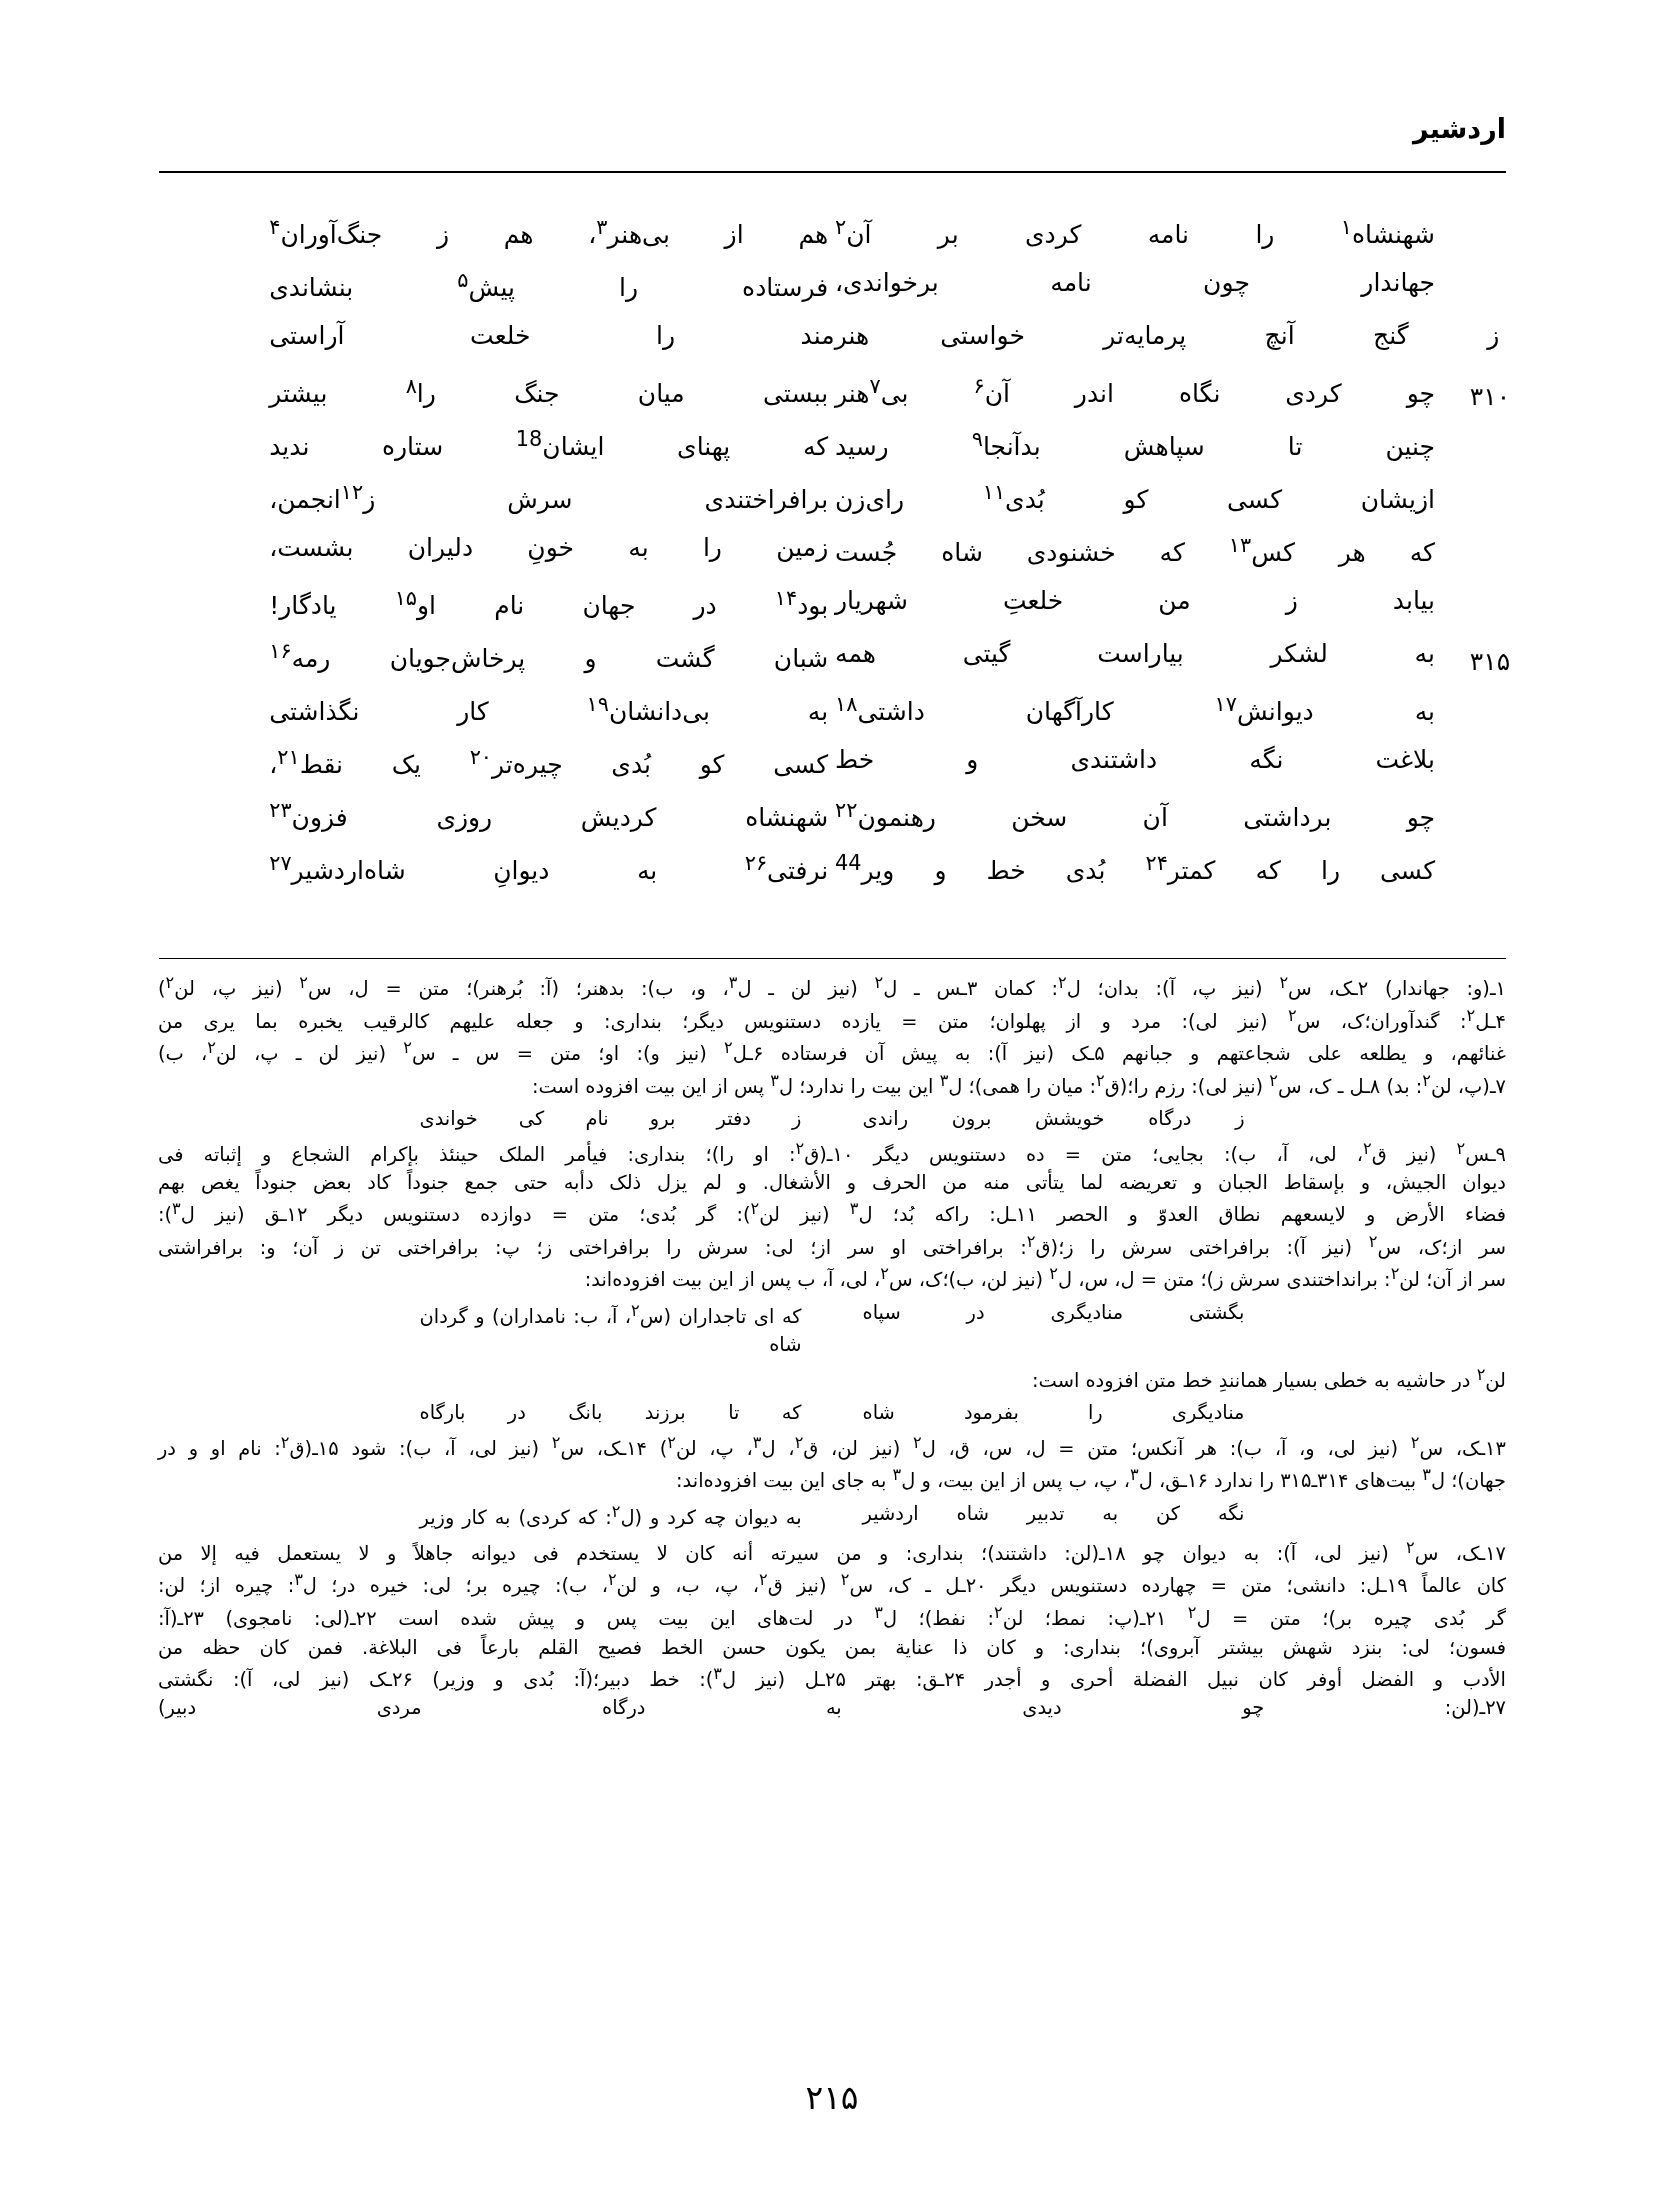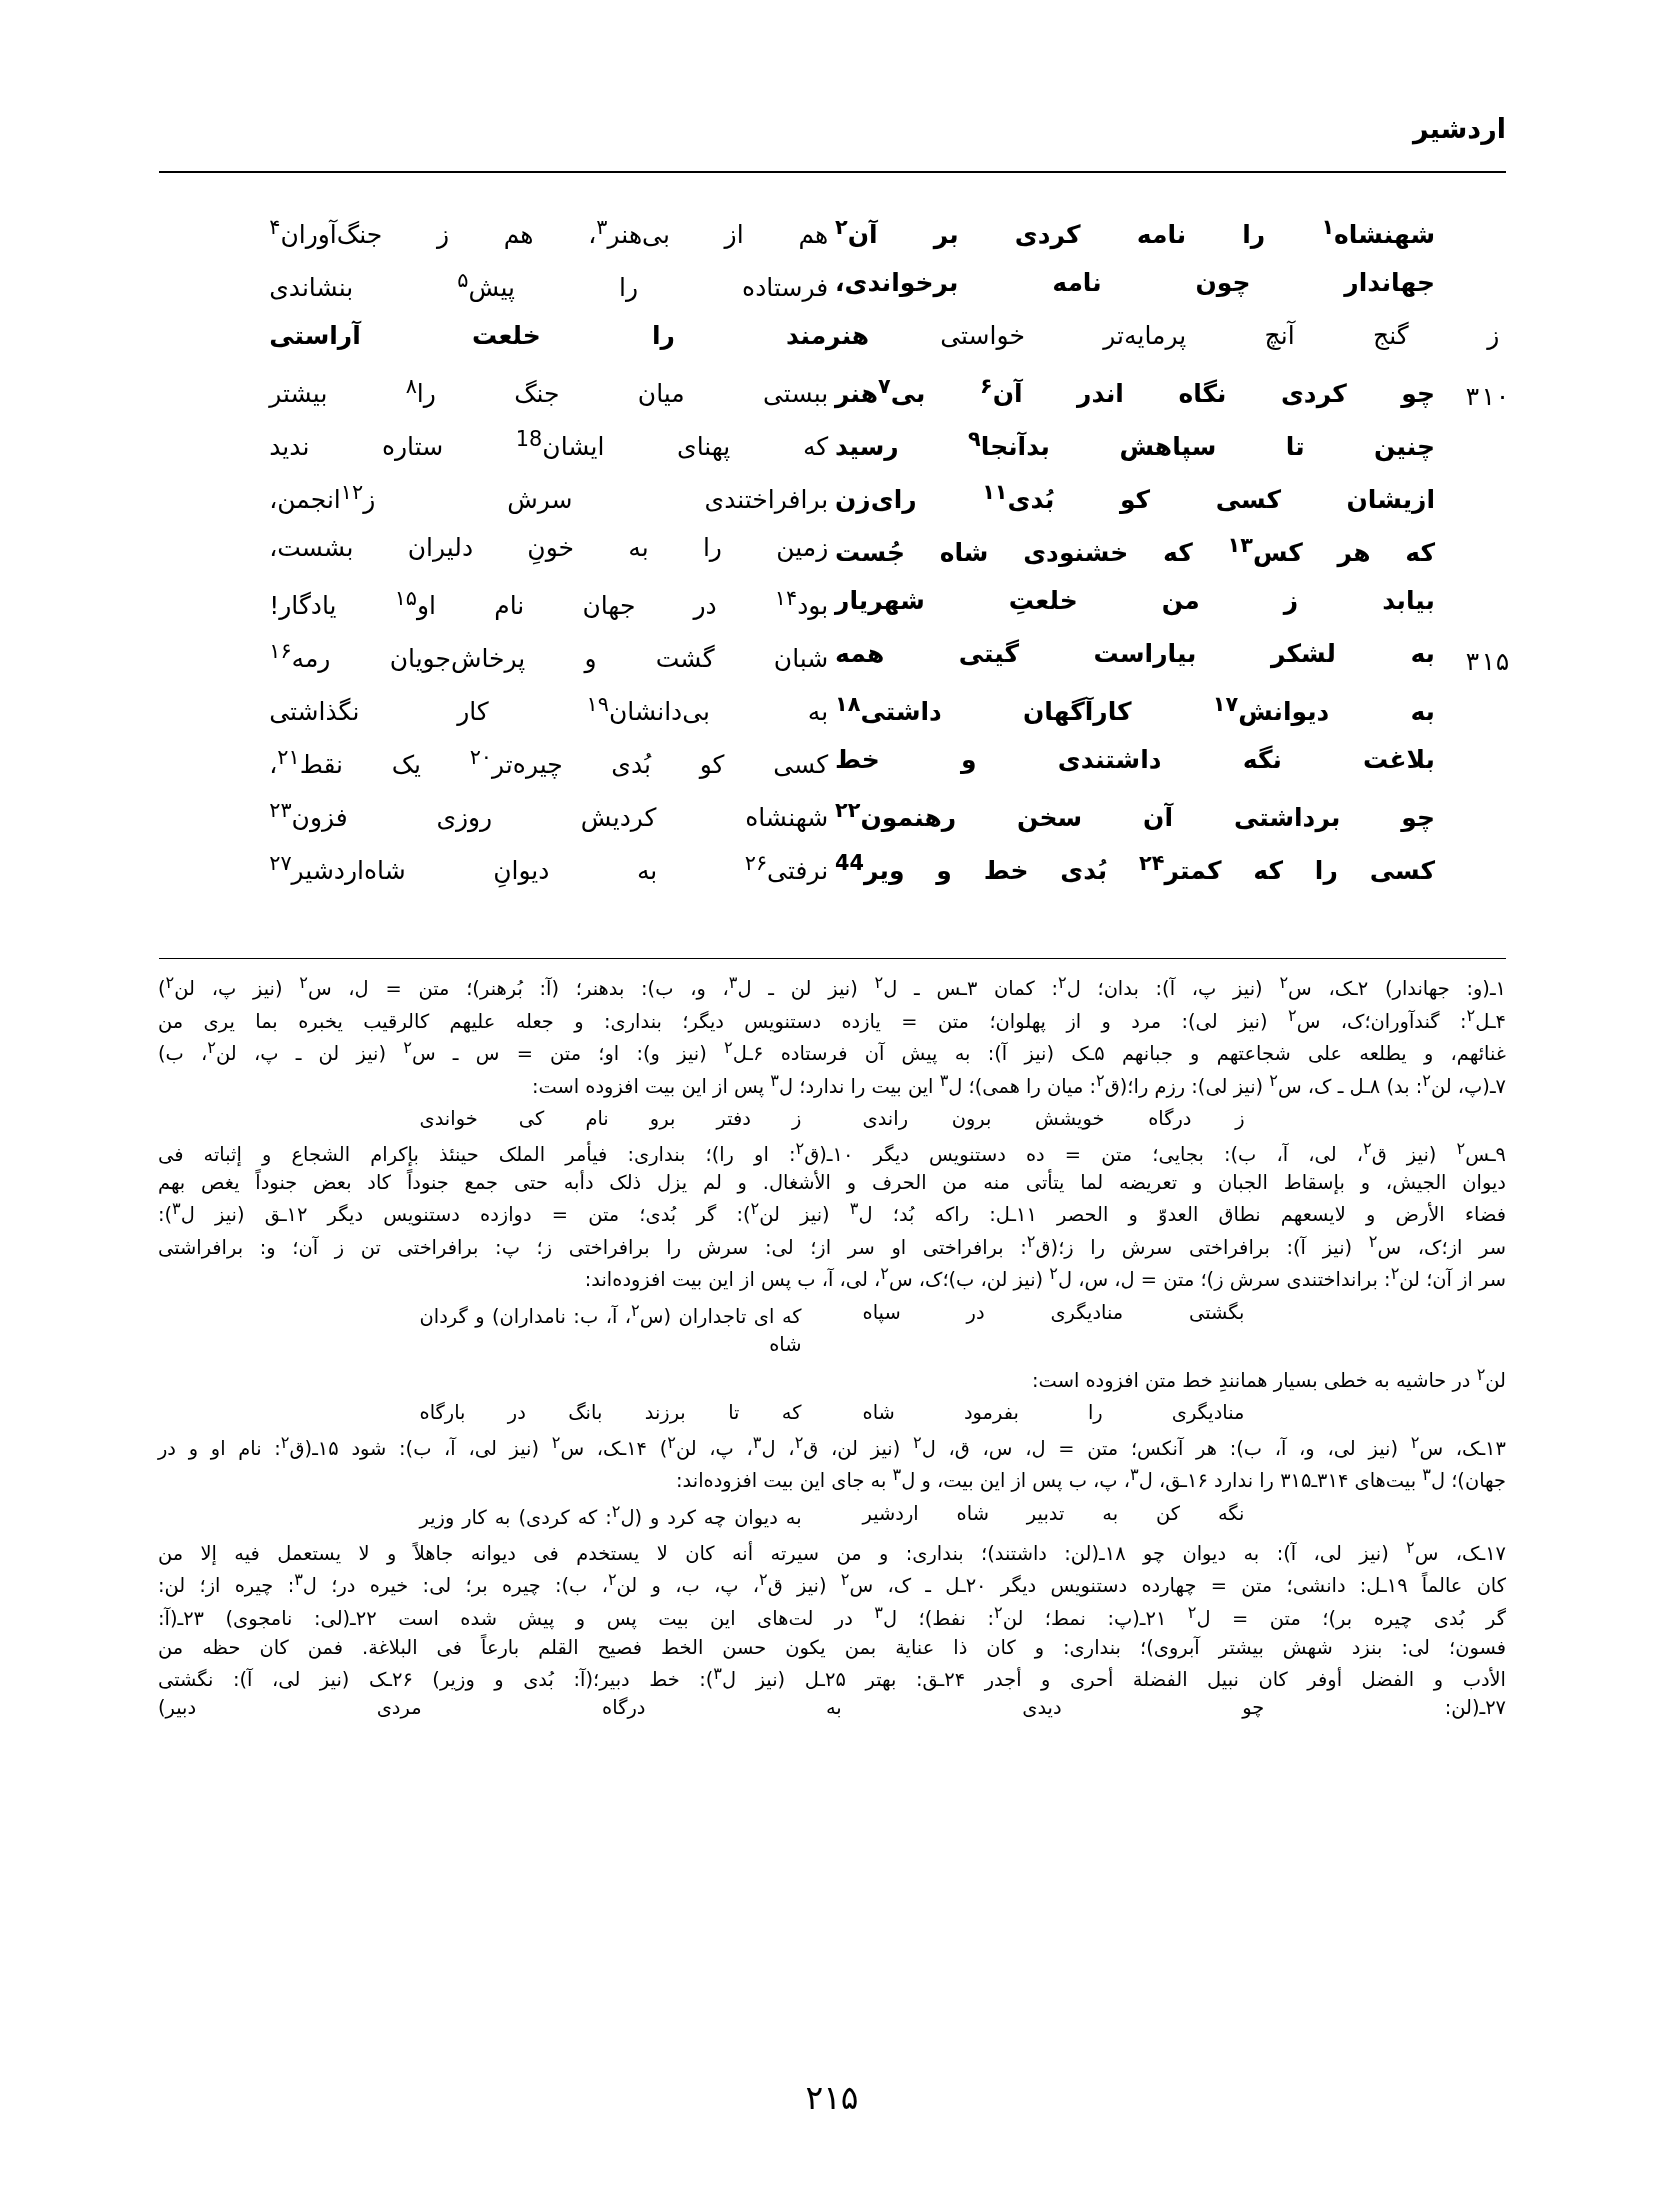--- a/index.html
+++ b/index.html
@@ -51,32 +51,32 @@
     align-items:flex-start;
     height:53px;
     position:relative;
   }
   .lineno {
     position:absolute;
     right:-4.1px;
     top:5.5px;
     width:59px;
     font-size:25px;
-    font-family:Liberation Mono, monospace;
+    font-family:Liberation Serif, serif;
     white-space:nowrap;
   }
   .hemi {
     font-size:25px;
     line-height:1.05;
     white-space:nowrap;
     display:flex;
     flex-direction:row;
     align-items:flex-start;
   }
-  .hemi.right { width:600px; padding-right:71px;font-weight:bold; }
+  .hemi.right { width:600px; padding-right:71px; }
   .hemi.left  { width:559px; padding-right:6.8px; }
   .hemi .txt {
     display:block;
     width:100%;
     text-align:justify;
     text-align-last:justify;
     white-space:normal;
     font-size:25px;
   }
   .hemi .txt > span.w { display:inline-block; }

